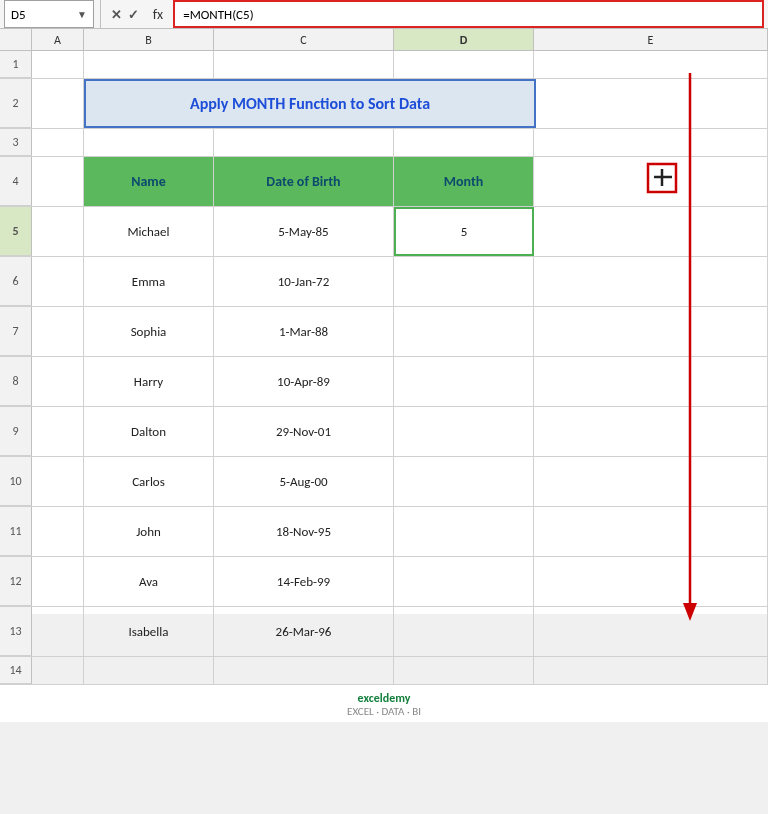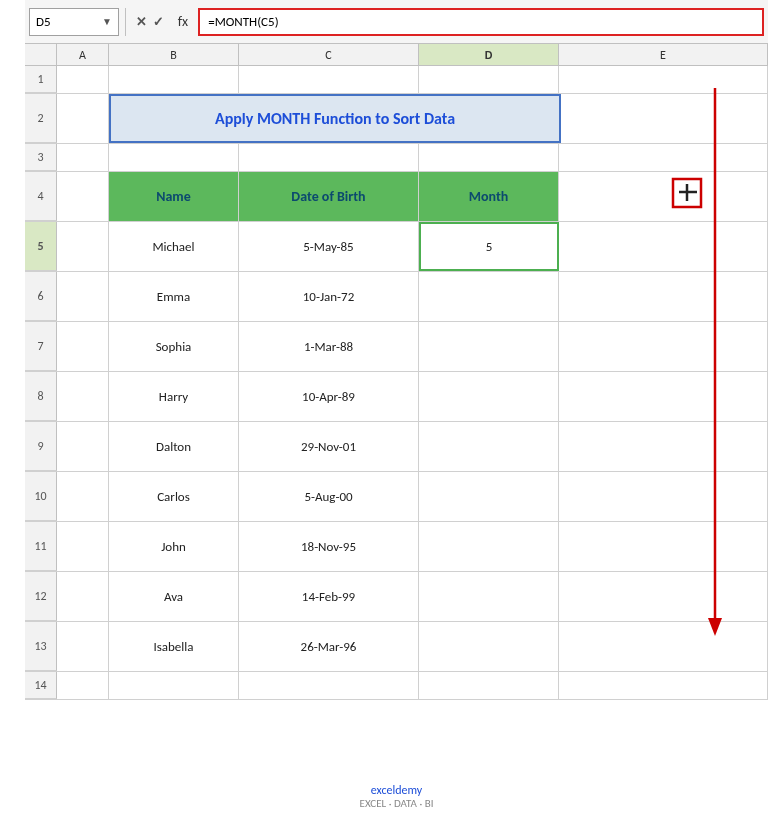--- a/index.html
+++ b/index.html
@@ -7,25 +7,24 @@
       font-family: Calibri, Arial, sans-serif;
       font-size: 14px;
       background: #f0f0f0;
       width: 768px;
       height: 814px;
       overflow: hidden;
     }
 
     .excel-container {
       width: 768px;
-      height: 814px;
+      height: 614px;
       background: white;
       display: flex;
       flex-direction: column;
-      padding-left: 25px;
     }
 
     
     .formula-bar {
       display: flex;
       align-items: center;
       height: 44px;
       background: #f5f5f5;
       border-bottom: 1px solid #c0c0c0;
       padding: 0 4px;
@@ -211,22 +210,22 @@
     
     .watermark {
       text-align: center;
       padding: 6px 0 4px;
       color: #888;
       font-size: 11px;
       background: white;
     }
 
     .watermark-logo {
-      font-weight: normal;
-      color: #1d4ed8;
+      font-weight: bold;
+      color: #15803d;
       font-size: 12px;
     }
 
     .spreadsheet-wrapper {
       position: relative;
       flex: 1;
       display: flex;
       flex-direction: column;
     }
 

